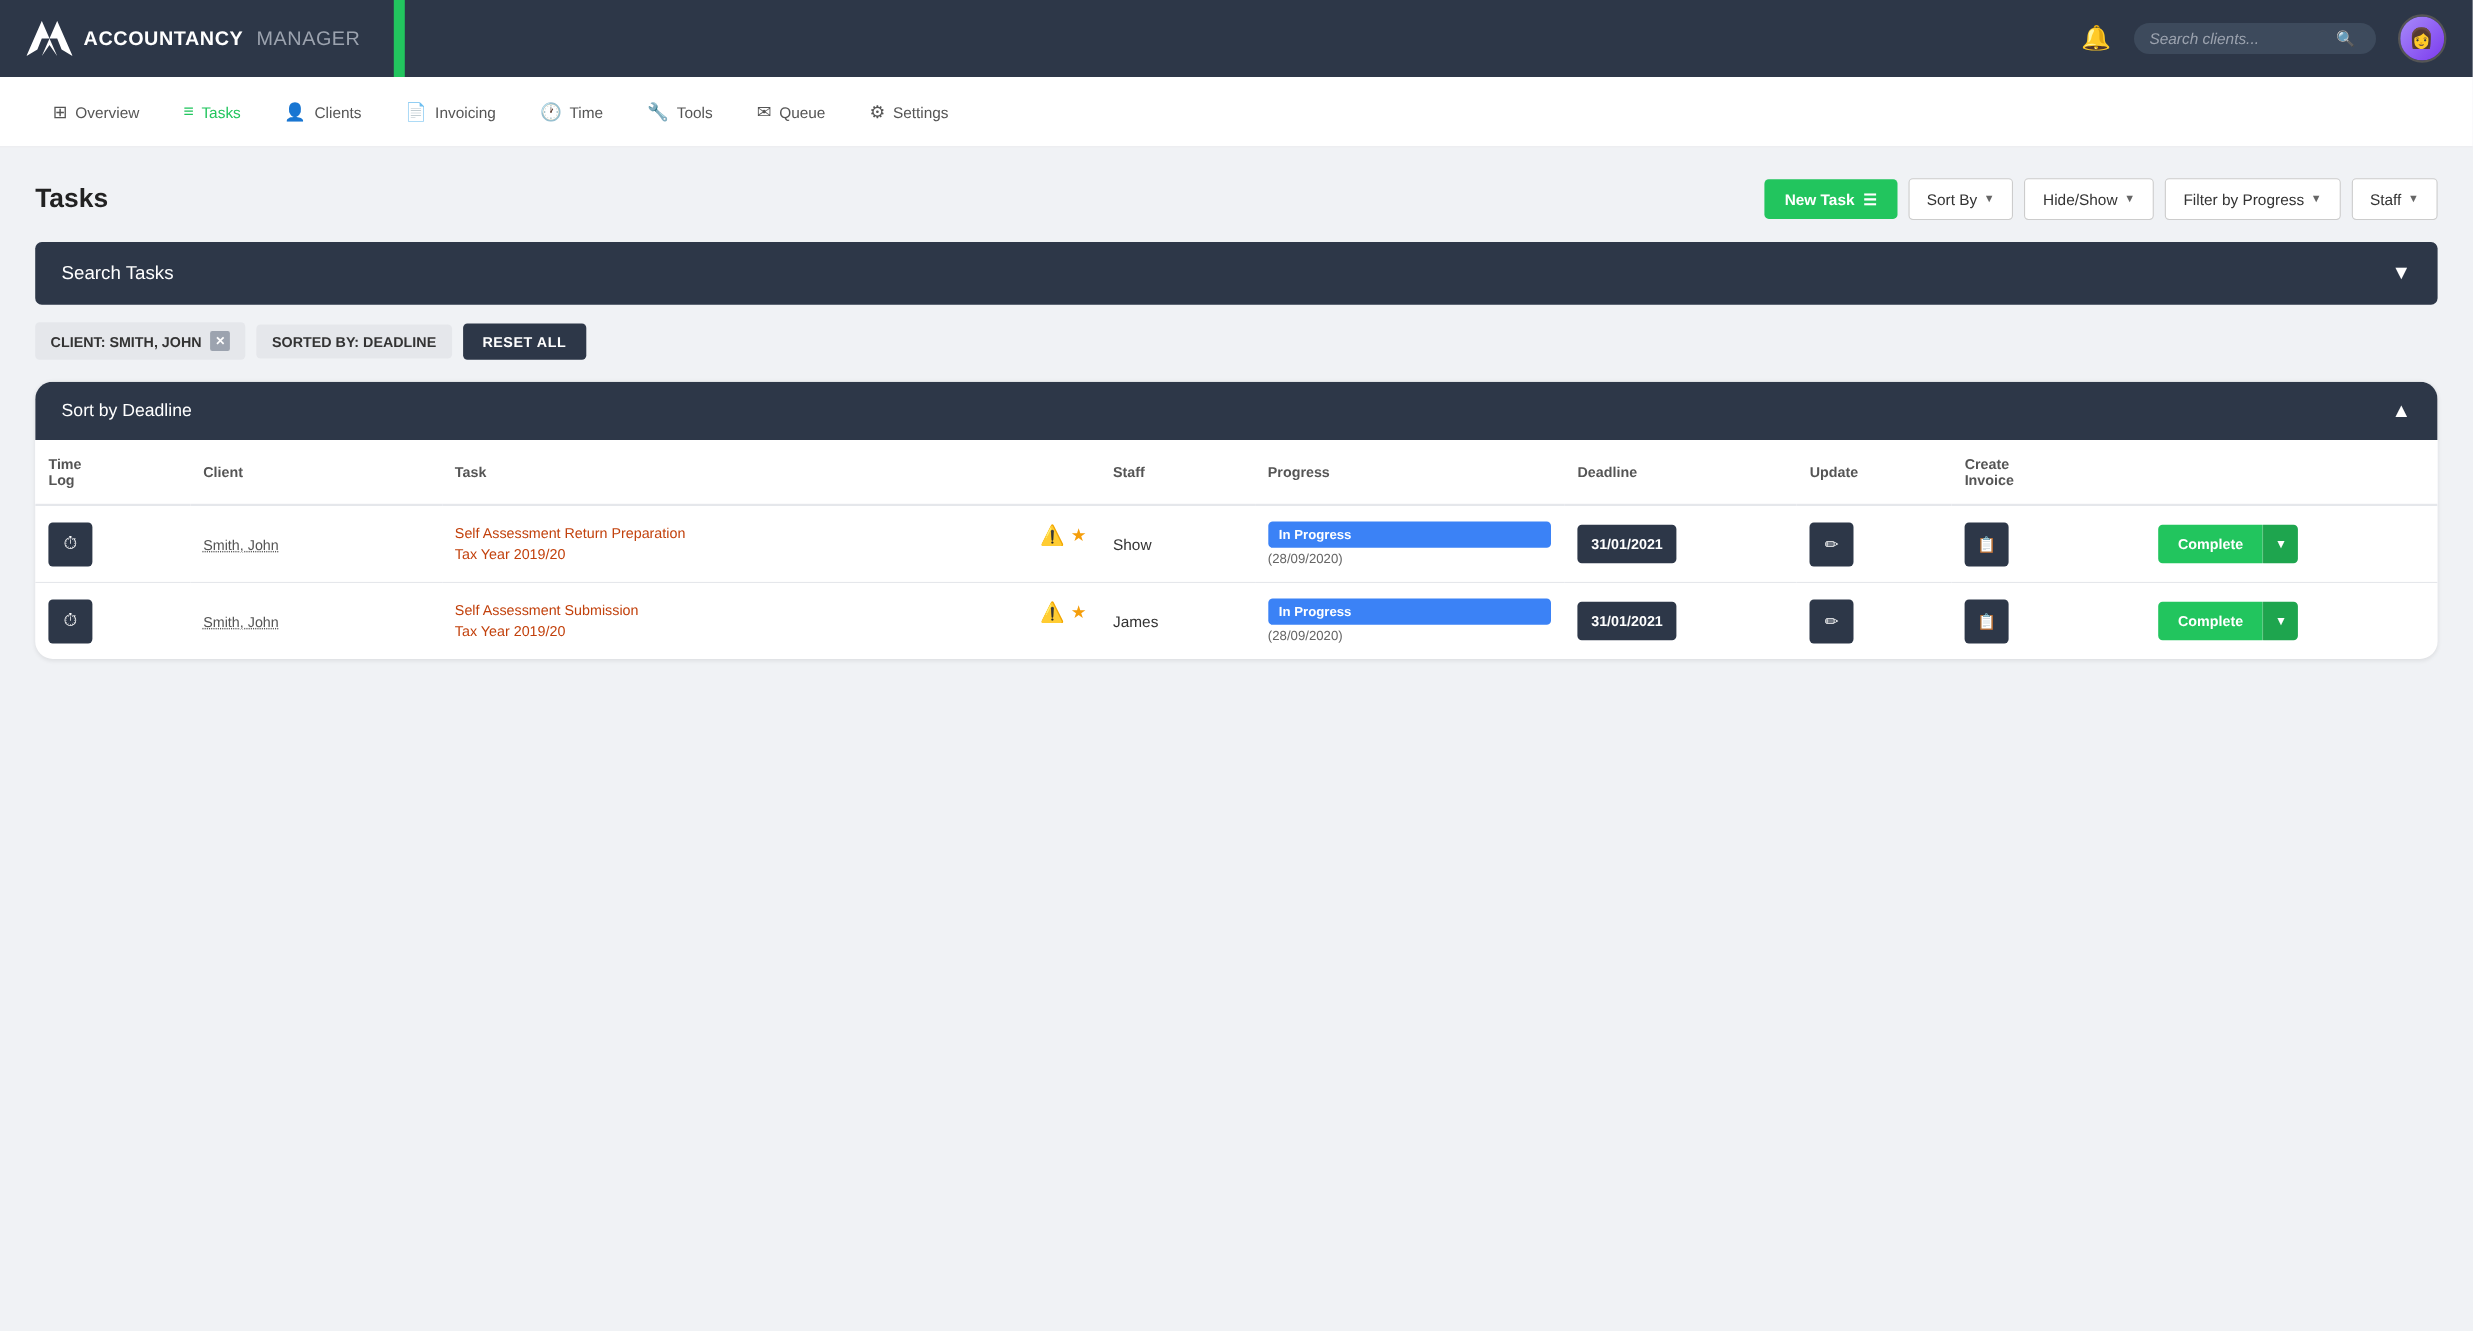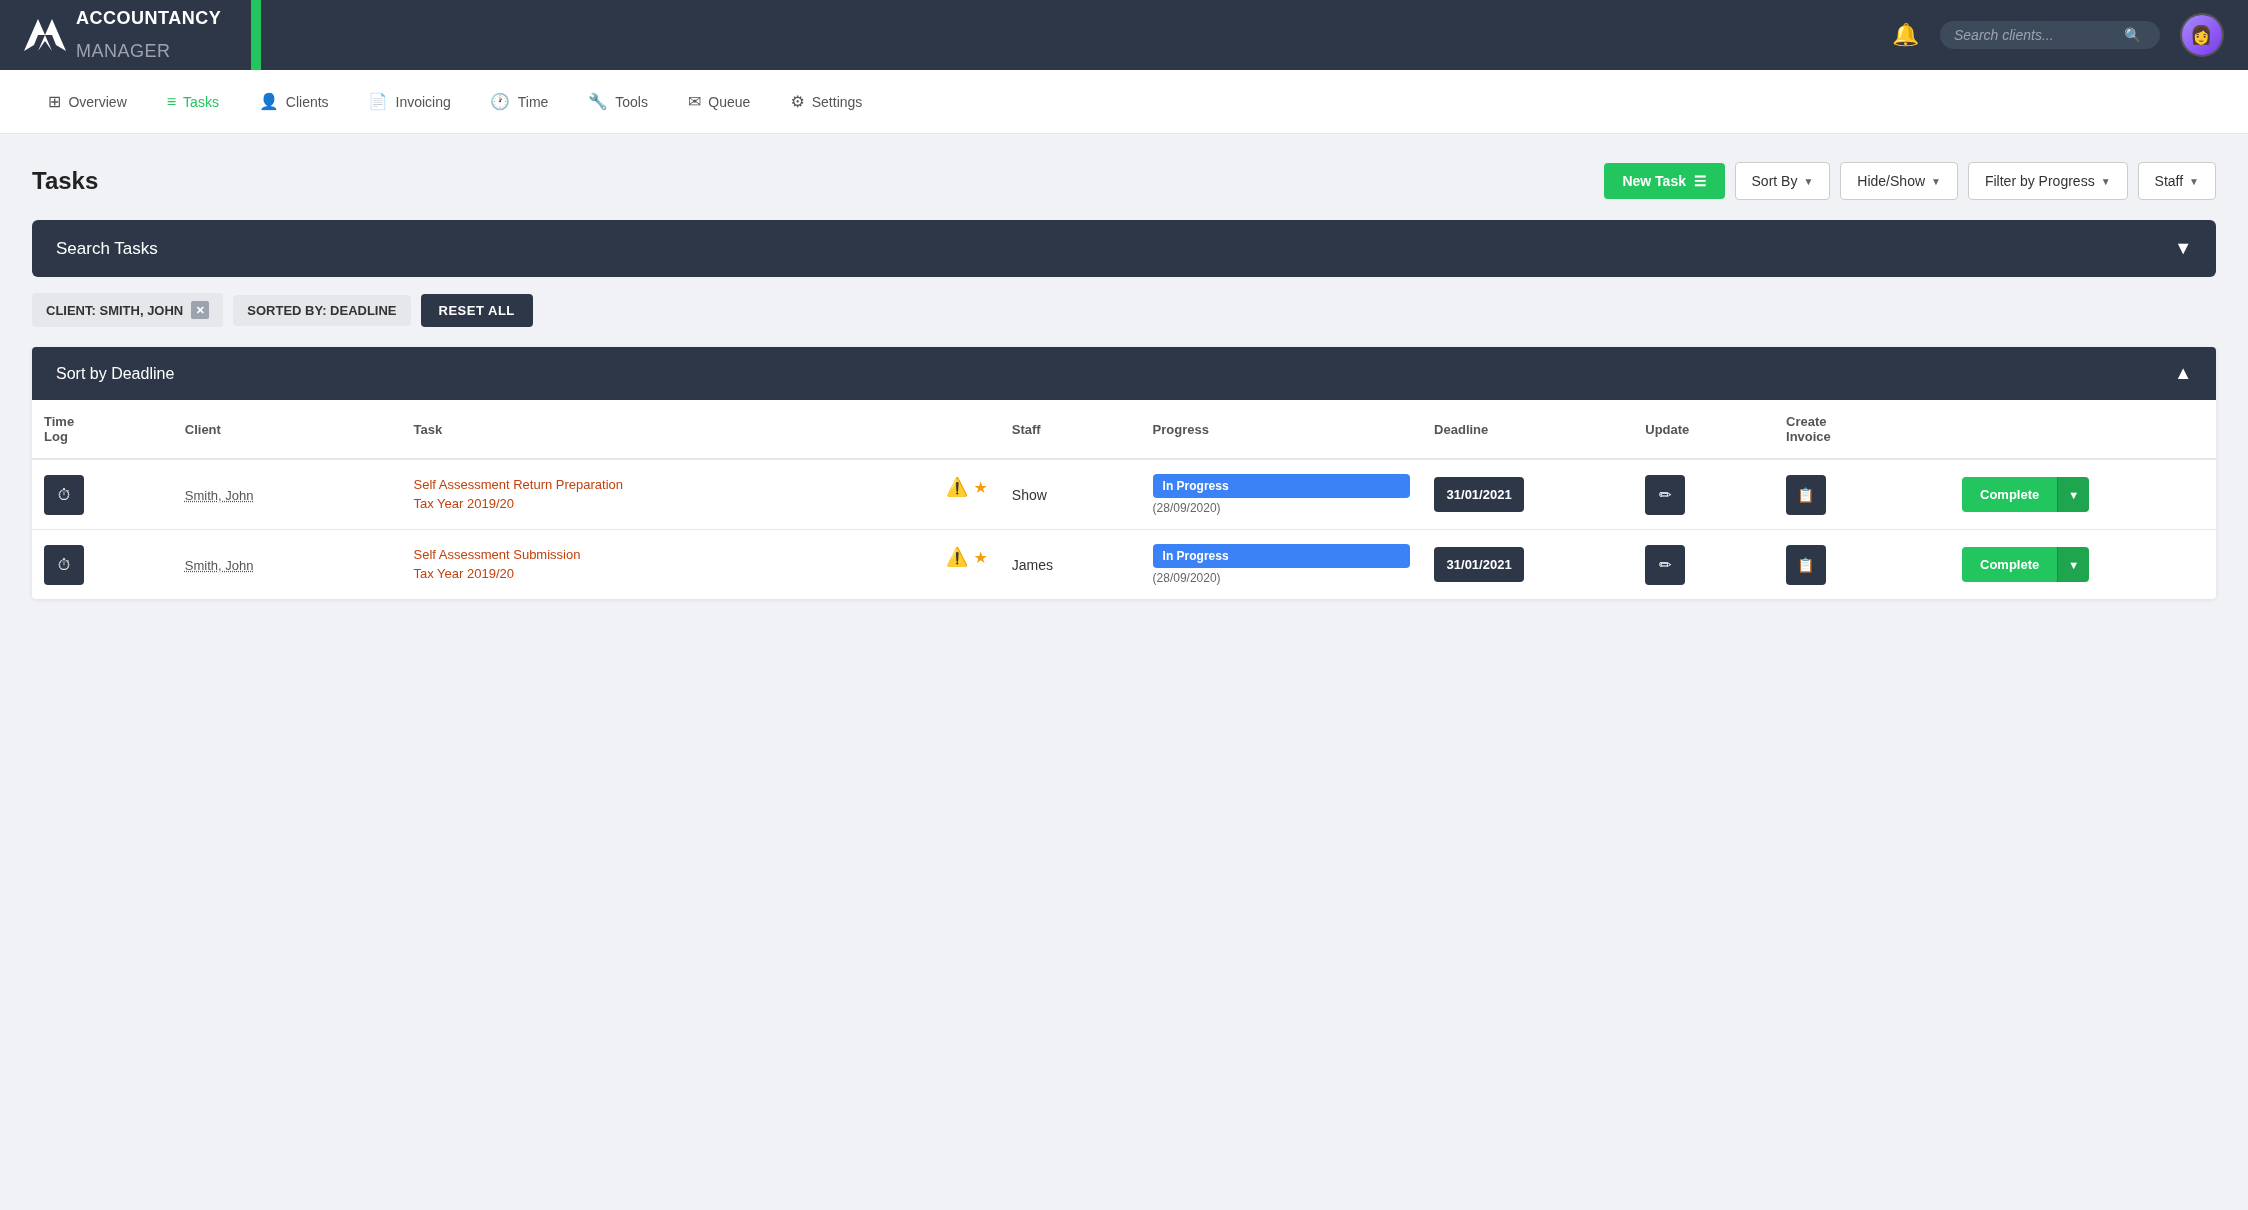--- a/index.html
+++ b/index.html
@@ -4,21 +4,21 @@
   <style>
     * { box-sizing: border-box; margin: 0; padding: 0; }
     body { font-family: 'Segoe UI', Arial, sans-serif; background: #f0f2f5; font-size: 14px; color: #333; }
 
     
     .top-nav {
       display: flex; align-items: center; background: #2d3748; height: 70px; padding: 0 24px;
     }
     .logo-area { display: flex; align-items: center; gap: 10px; flex: 0 0 auto; }
     .logo-icon { width: 42px; height: 32px; }
-    .logo-text { display: flex; align-items: baseline; gap: 12px; flex-direction: column; }
+    .logo-text { display: flex; align-items: baseline; gap: 12px; }
     .logo-accountancy { color: #fff; font-weight: 700; font-size: 18px; letter-spacing: 0.5px; }
     .logo-manager { color: #9ca3af; font-weight: 400; font-size: 18px; letter-spacing: 0.5px; }
     .green-divider { width: 10px; height: 70px; background: #22c55e; margin: 0 30px; }
     .nav-spacer { flex: 1; }
     .bell-icon { color: #fff; font-size: 22px; margin-right: 20px; cursor: pointer; }
     .search-bar {
       display: flex; align-items: center; background: #3d4a5c; border-radius: 20px;
       padding: 6px 14px; width: 220px; margin-right: 20px;
     }
     .search-bar input {
@@ -78,21 +78,21 @@
     }
     .filter-sorted {
       background: #e5e7eb; border-radius: 4px; padding: 8px 14px; font-size: 13px; font-weight: 600; color: #333;
     }
     .btn-reset-all {
       background: #2d3748; color: #fff; border: none; border-radius: 4px;
       padding: 9px 18px; font-size: 13px; font-weight: 700; cursor: pointer; letter-spacing: 0.5px;
     }
 
     
-    .sort-section { background: #fff; border-radius: 4px; overflow: hidden; box-shadow: 0 1px 4px rgba(0,0,0,0.08); margin-top: 11px; }
+    .sort-section { background: #fff; border-radius: 16px; overflow: hidden; box-shadow: 0 1px 4px rgba(0,0,0,0.08); margin-top: 11px; }
     .sort-header {
       background: #2d3748; padding: 16px 24px; display: flex; align-items: center; justify-content: space-between; cursor: pointer;
     }
     .sort-header-label { color: #fff; font-size: 16px; font-weight: 500; }
     .chevron-up { color: #fff; font-size: 18px; }
 
     
     .tasks-table { width: 100%; border-collapse: collapse; }
     .tasks-table th {
       text-align: left; padding: 14px 12px; color: #555; font-size: 13px; font-weight: 600;

